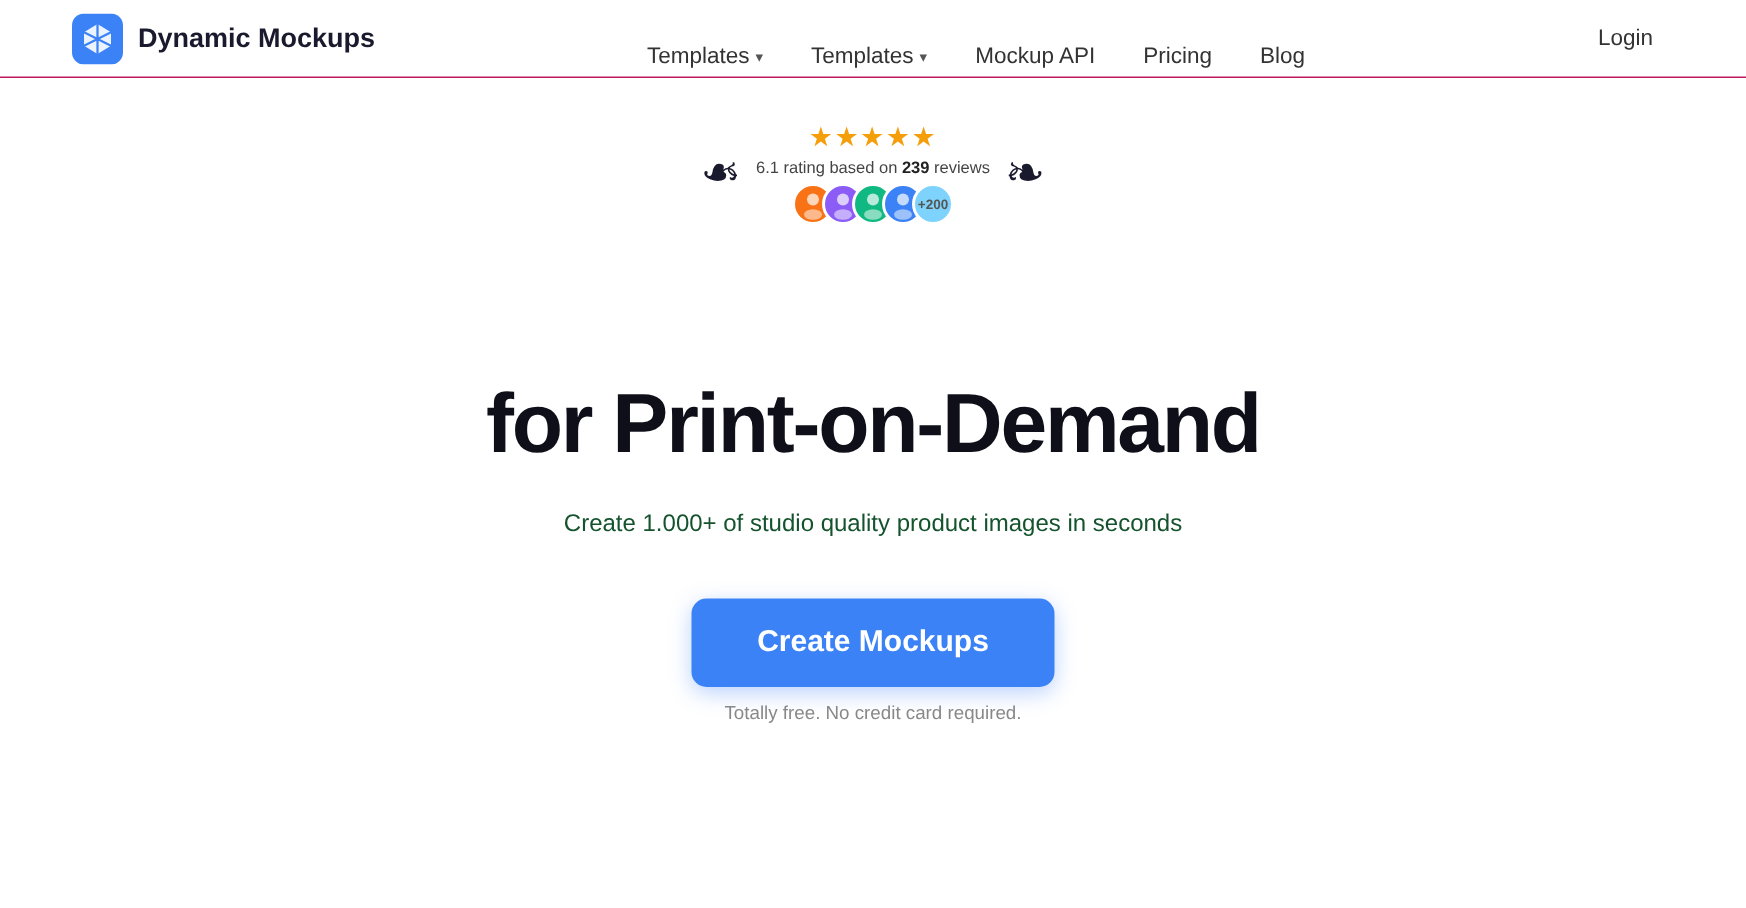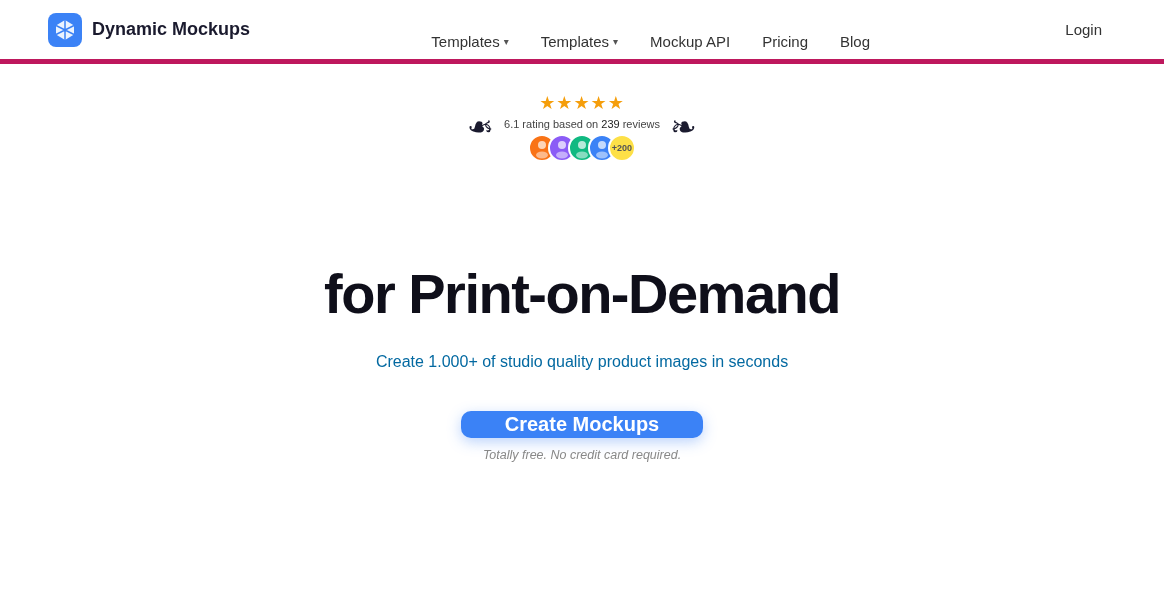--- a/index.html
+++ b/index.html
@@ -11,22 +11,22 @@
       min-height: 605px;
       overflow-x: hidden;
     }
 
     
     nav {
       display: flex;
       align-items: center;
       justify-content: space-between;
       padding: 0 48px;
-      height: 64px;
-      border-bottom: 5px solid #be185d;
+      height: 52px;
+      border-bottom: 1px solid #be185d;
     }
     .nav-logo {
       display: flex;
       align-items: center;
       gap: 10px;
       font-weight: 700;
       font-size: 18px;
       color: #1a1a2e;
       text-decoration: none;
     }
@@ -119,21 +119,21 @@
     .stars {
       color: #f59e0b;
       font-size: 18px;
       letter-spacing: 1px;
     }
     .rating-text {
       font-size: 11px;
       color: #444;
     }
     .rating-text strong {
-      font-weight: 400;
+      font-weight: 700;
       color: #222;
       text-align: center;
     }
     .avatars {
       display: flex;
       align-items: center;
     }
     .avatar-circle {
       width: 28px;
       height: 28px;
@@ -143,65 +143,64 @@
       overflow: hidden;
       display: flex;
       align-items: center;
       justify-content: center;
       font-size: 11px;
       font-weight: 700;
       color: #fff;
     }
     .avatar-circle:first-child { margin-left: 0; }
     .avatar-more {
-      background: #fde047;
+      background: #7dd3fc;
       color: #555;
       font-size: 9px;
     }
 
     
     .headline {
       font-size: 56px;
       font-weight: 900;
       line-height: 1.15;
       color: #0f0f1a;
       margin-bottom: 22px;
       max-width: 760px;
       letter-spacing: -1.5px;
     }
     .subheadline {
       font-size: 16px;
-      color: #0369a1;
+      color: #14532d;
       line-height: 1.65;
       max-width: 520px;
       margin-bottom: 36px;
     }
 
     
     .cta-section {
       display: flex;
       flex-direction: column;
       align-items: center;
       gap: 10px;
     }
     .cta-btn {
       background: #3b82f6;
       color: #fff;
       border: none;
-      padding: 2px 44px;
+      padding: 18px 44px;
       border-radius: 10px;
       font-size: 20px;
       font-weight: 600;
       cursor: pointer;
       box-shadow: 0 4px 14px rgba(59,130,246,0.35);
     }
     .cta-subtext {
       font-size: 12.5px;
       color: #888;
-      font-style: italic;
     }
   </style>
 </head>
 <body>
 
 <nav>
   <a class="nav-logo">
 
     <svg class="logo-icon" viewBox="0 0 34 34" fill="none" xmlns="http://www.w3.org/2000/svg">
       <rect width="34" height="34" rx="8" fill="#3b82f6"></rect>

